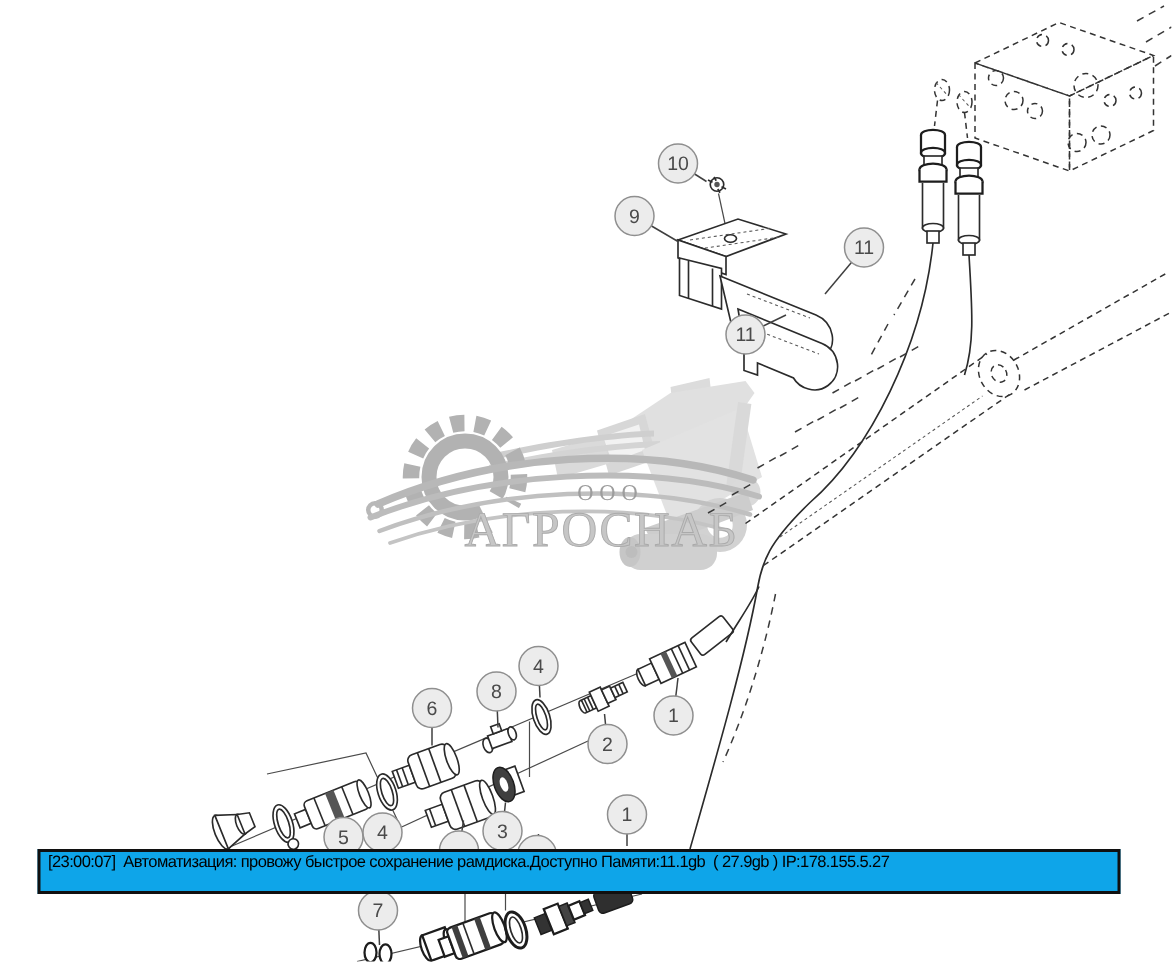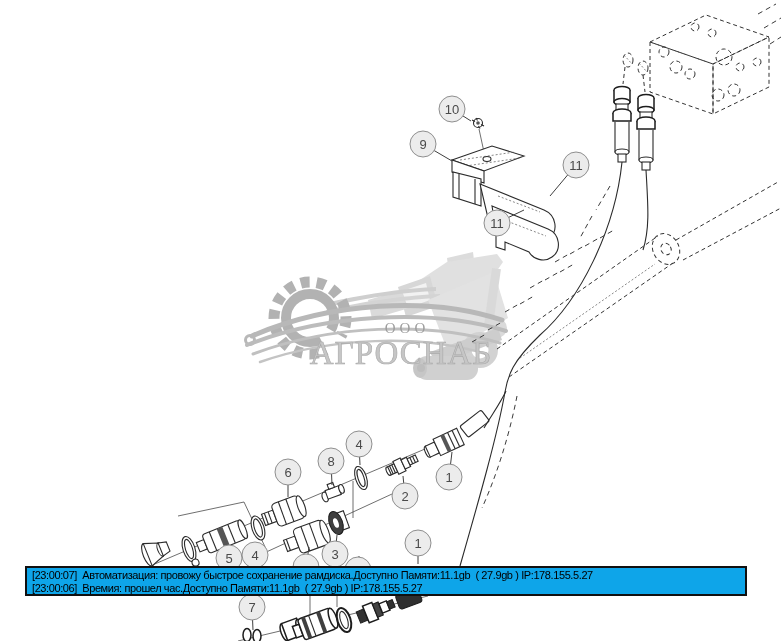--- a/index.html
+++ b/index.html
@@ -376,15 +376,14 @@
       <g>
         <line x1="358" y1="570" x2="359" y2="556" class="leader"></line>
         <circle cx="358" cy="570" r="13" class="co-circle"></circle>
       </g>
     </g>
 </svg>
 
 <div class="logbar">
   <div>
       <div class="log-line">[23:00:07]  Автоматизация: провожу быстрое сохранение рамдиска.Доступно Памяти:11.1gb  ( 27.9gb ) IP:178.155.5.27</div>
-      <div class="log-line">[23:00:06]  Времия: прошел час.Доступно Памяти:11.1gb  ( 27.9gb ) IP:178.155.5.27</div>
     </div>
 </div>
 
 </body></html>

